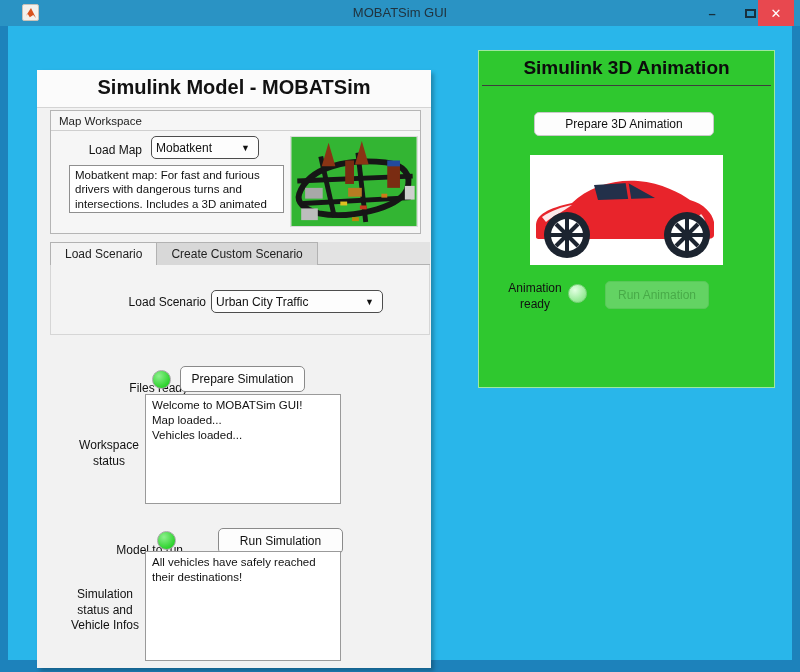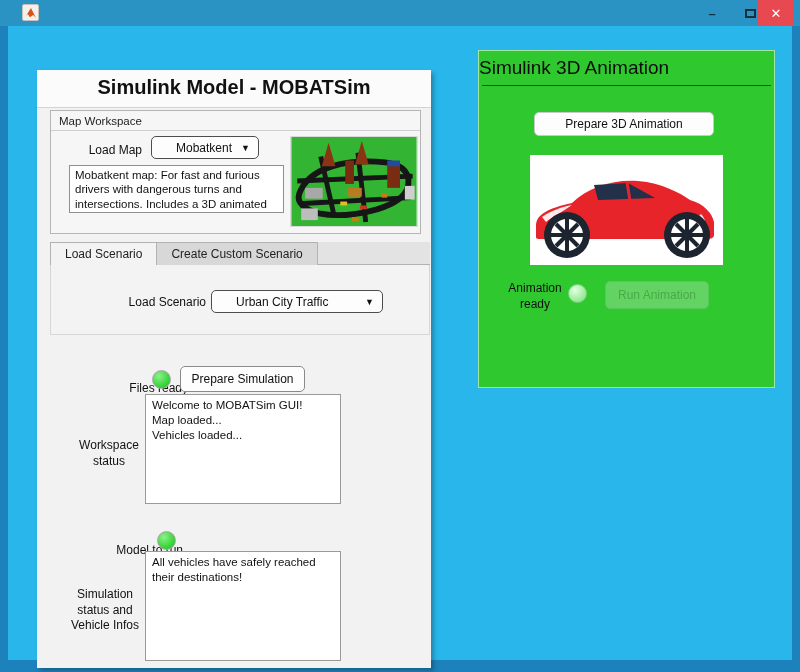--- a/index.html
+++ b/index.html
@@ -20,21 +20,21 @@
   #desktop{position:absolute;left:8px;top:26px;width:784px;height:634px;background:#29b6ea;}
 
   
   #left-panel{position:absolute;left:29px;top:24px;width:394px;height:598px;background:#f2f2f2;box-shadow:3px 3px 4px rgba(0,0,0,.25);margin-top:20px;}
   #left-header{position:absolute;left:0;top:0;width:100%;height:38px;background:#fbfbfb;border-bottom:1px solid #d4d4d4;}
   #left-title{position:absolute;left:0;right:0;top:6px;text-align:center;font-size:20px;font-weight:bold;color:#111;}
 
   #map-group{position:absolute;left:13px;top:40px;width:371px;height:124px;background:#f6f6f6;border:1px solid #b5b5b5;}
   #map-group-title{height:20px;line-height:20px;padding-left:8px;font-size:11.5px;color:#222;border-bottom:1px solid #cfcfcf;}
   #load-map-label{position:absolute;left:16px;top:32px;width:75px;text-align:right;font-size:12px;color:#111;}
-  .dropdown{position:absolute;background:#fdfdfd;border:1px solid #4d4d4d;border-radius:5px;font-size:12px;color:#111;display:flex;align-items:center;padding:0 24px;cursor:default;}
+  .dropdown{position:absolute;background:#fdfdfd;border:1px solid #4d4d4d;border-radius:5px;font-size:12px;color:#111;display:flex;align-items:center;padding:0 4px;cursor:default;}
   #load-map-dd{left:100px;top:25px;width:108px;height:23px;}
   .dd-arrow{position:absolute;right:8px;font-size:9px;color:#111;}
   #map-desc{position:absolute;left:18px;top:54px;width:215px;height:48px;background:#fff;border:1px solid #8f8f8f;font-size:11.5px;line-height:1.25;color:#111;padding:2px 5px;overflow:hidden;}
   #map-img{position:absolute;left:239px;top:25px;width:128px;height:91px;border:1px solid #dadada;}
 
   
   #tab-bar{position:absolute;left:13px;top:172px;width:380px;height:23px;display:flex;border-bottom:1px solid #b2b2b2;}
   .tab{height:23px;display:flex;align-items:center;justify-content:center;font-size:12px;color:#222;padding:0 14px;cursor:default;}
   .tab.active{background:#f3f3f3;border:1px solid #b2b2b2;border-bottom:none;}
   .tab.inactive{background:#d8d8d8;border-top:1px solid #b2b2b2;border-right:1px solid #b2b2b2;}
@@ -59,37 +59,38 @@
 
   #ready-run-label{left:41px;top:473px;width:105px;text-align:right;}
   #ready-run-led{left:120px;top:461px;}
   #run-sim-btn{left:181px;top:458px;width:125px;height:26px;}
 
   #simstatus-box{position:absolute;left:108px;top:481px;width:196px;height:110px;background:#fff;border:1px solid #9a9a9a;font-size:11.5px;line-height:1.3;color:#111;padding:3px 6px;}
   #simstatus-label{left:30px;top:517px;width:76px;text-align:center;line-height:1.3;}
 
   
   #right-panel{position:absolute;left:470px;top:24px;width:297px;height:338px;background:#2fc82f;border:1px solid #9fe89f;}
-  #right-title{position:absolute;left:0;right:0;top:6px;font-size:19px;font-weight:normal;color:#0c0c0c;}
+  #right-title{position:absolute;left:0;right:0;top:6px;text-align:center;font-size:19px;font-weight:bold;color:#0c0c0c;}
   #right-title-rule{position:absolute;left:3px;right:3px;top:34px;height:1px;background:#3d3d3d;}
   #prepare-3d-btn{left:55px;top:61px;width:180px;height:24px;border:1px solid #c9c9c9;}
   #car-box{position:absolute;left:51px;top:104px;width:193px;height:110px;background:#fff;}
   #anim-ready-label{left:20px;top:230px;width:72px;text-align:center;line-height:1.3;}
   #anim-ready-led{left:89px;top:233px;}
   #run-anim-btn{left:126px;top:230px;width:104px;height:28px;background:#63d363;border:1px solid #58c958;color:#48ab48;}
 </style>
 </head>
 <body>
 
 <div id="app">
 
   <div id="titlebar">
     <div id="matlab-icon">
         <span class="tri"></span>
       </div>
+    <div id="title-text">MOBATSim GUI</div>
     <div class="win-btn" id="min-btn">–</div>
     <div class="win-btn" id="max-btn">
         <span class="sq"></span>
       </div>
     <div class="win-btn" id="close-btn">✕</div>
   </div>
 
   <div id="desktop">
 
     <div id="left-panel">
@@ -146,20 +147,21 @@
       <div class="led on" id="files-ready-led"></div>
       <div class="btn" id="prepare-sim-btn">Prepare Simulation</div>
 
       <div id="workspace-label" class="side-label">Workspace status</div>
       <div id="workspace-box">Welcome to MOBATSim GUI!
 Map loaded...
 Vehicles loaded...</div>
 
       <div id="ready-run-label" class="side-label">Model to run</div>
       <div class="led on" id="ready-run-led"></div>
+      <div class="btn" id="run-sim-btn">Run Simulation</div>
 
       <div id="simstatus-label" class="side-label">Simulation status and Vehicle Infos</div>
       <div id="simstatus-box">All vehicles have safely reached their destinations!</div>
     </div>
 
     <div id="right-panel">
       <div id="right-title">Simulink 3D Animation</div>
       <div id="right-title-rule"></div>
       <div class="btn" id="prepare-3d-btn">Prepare 3D Animation</div>
 

